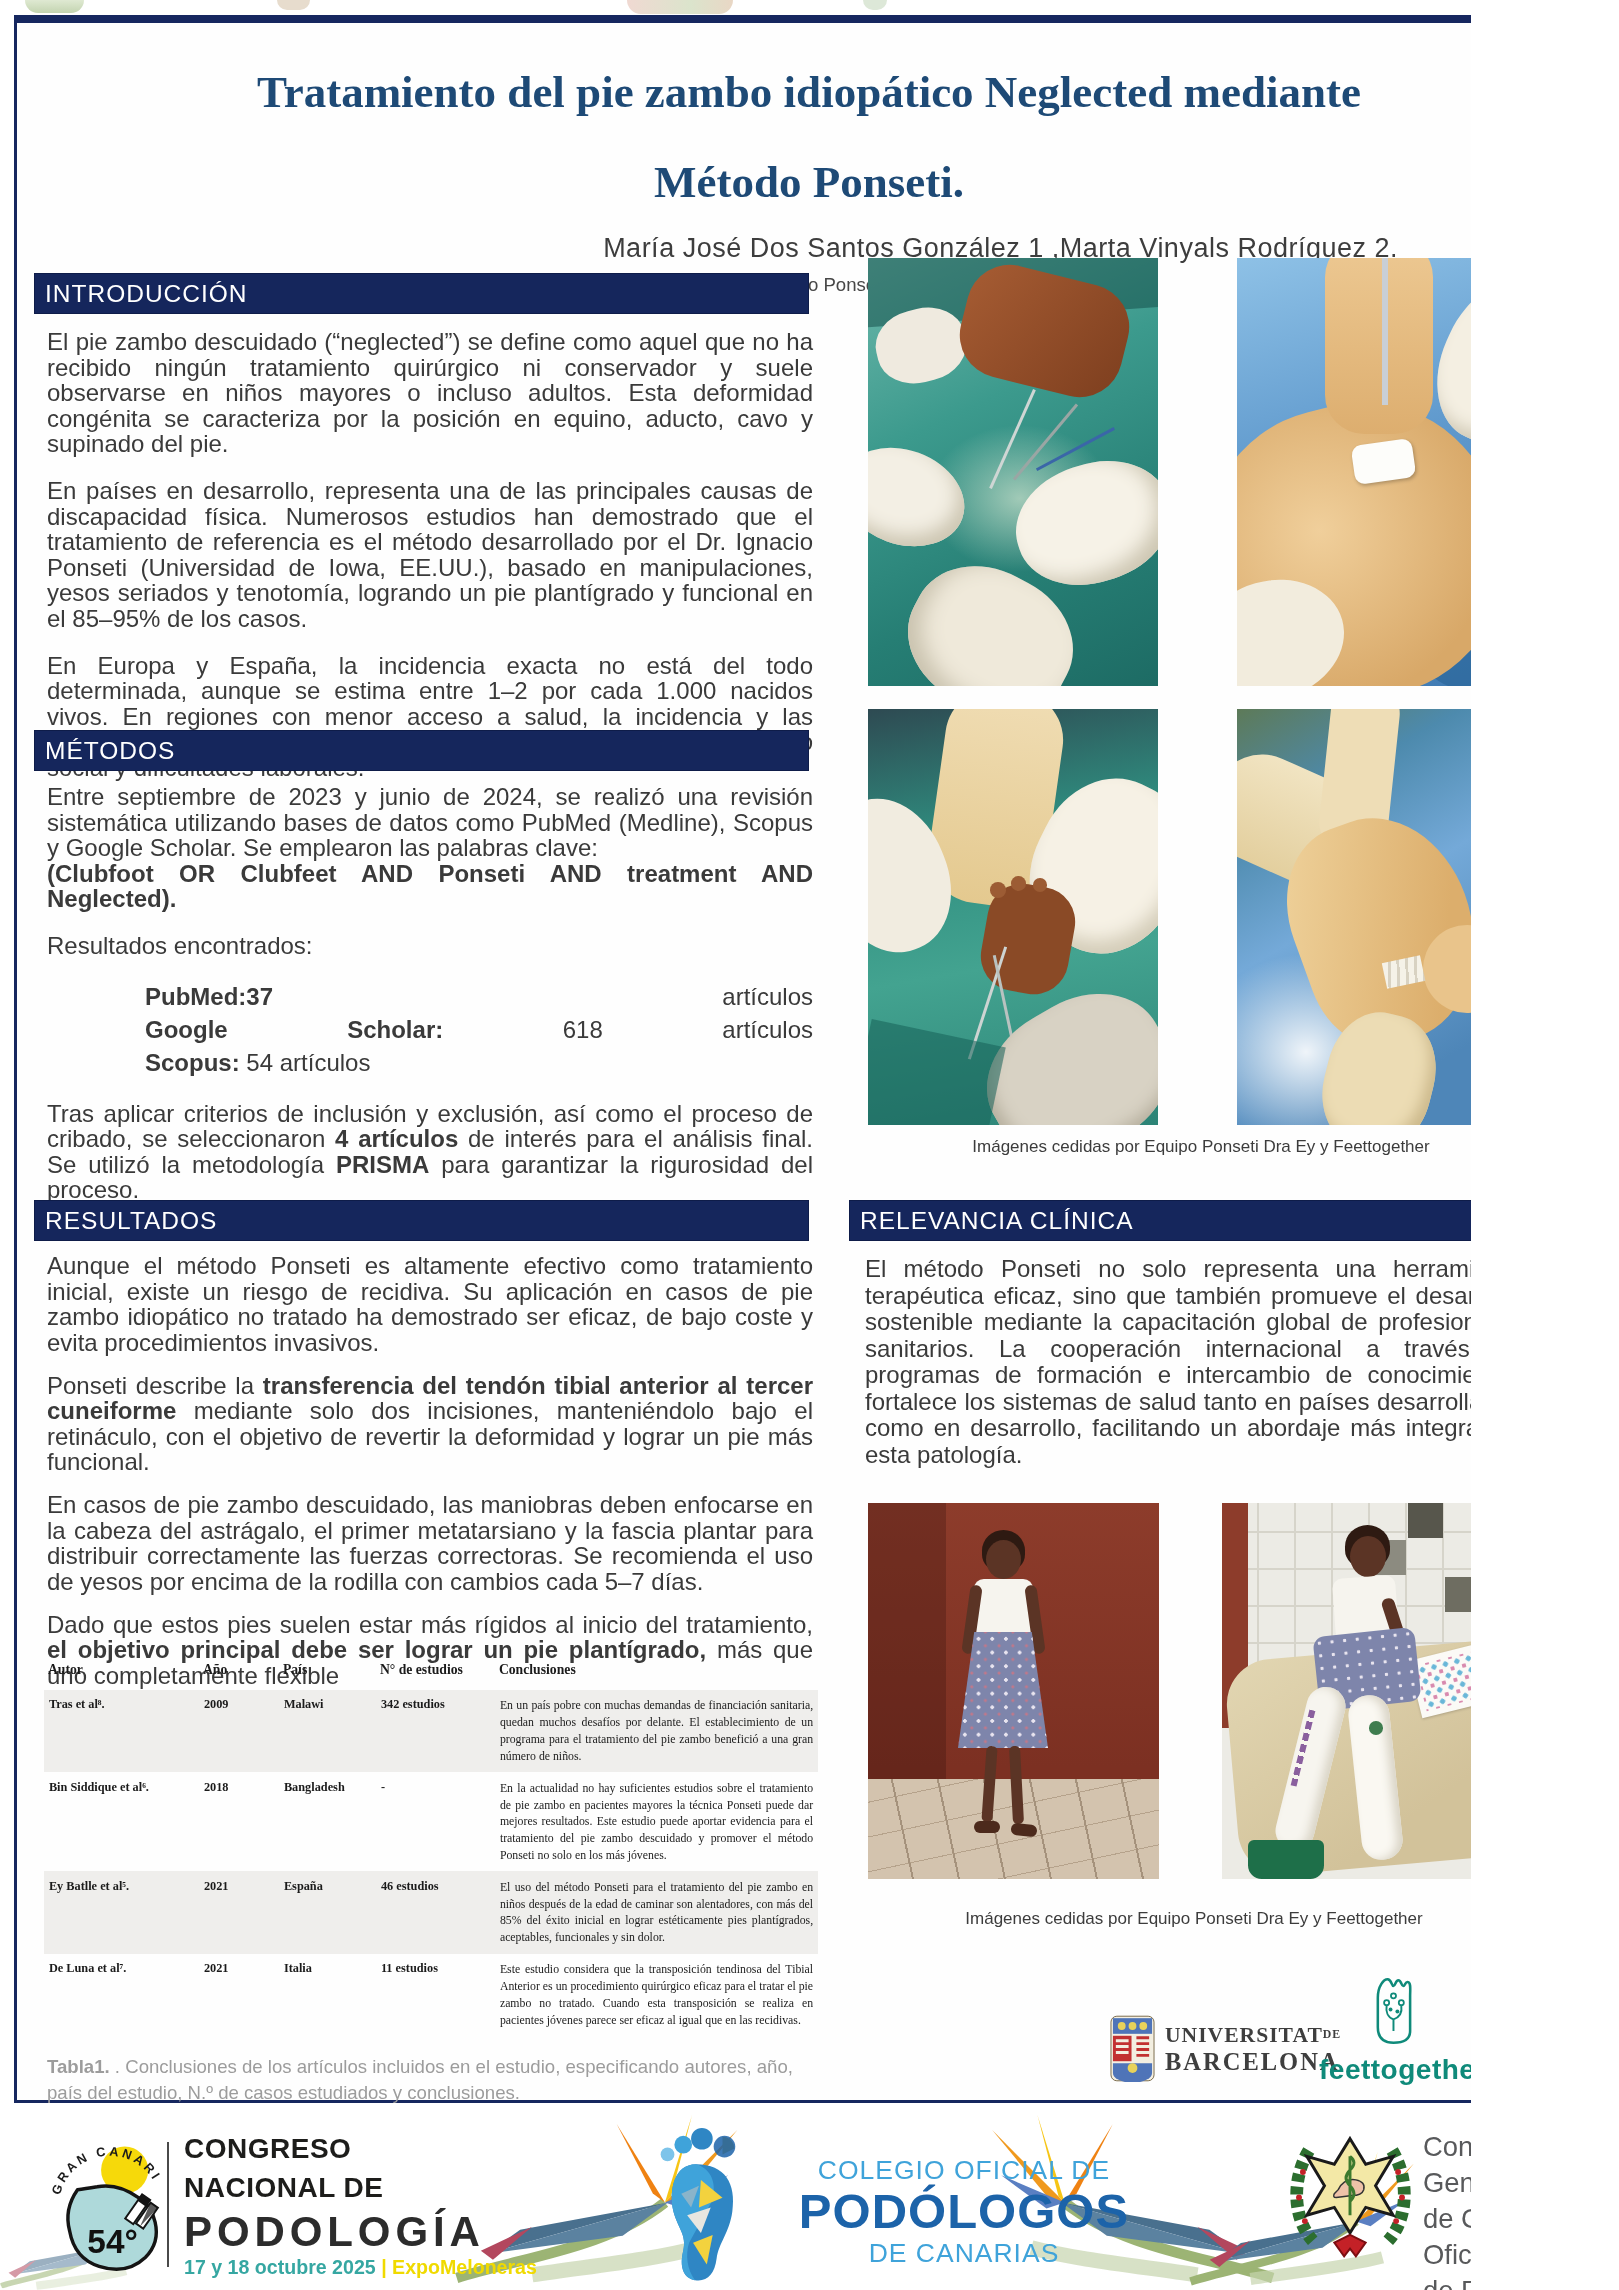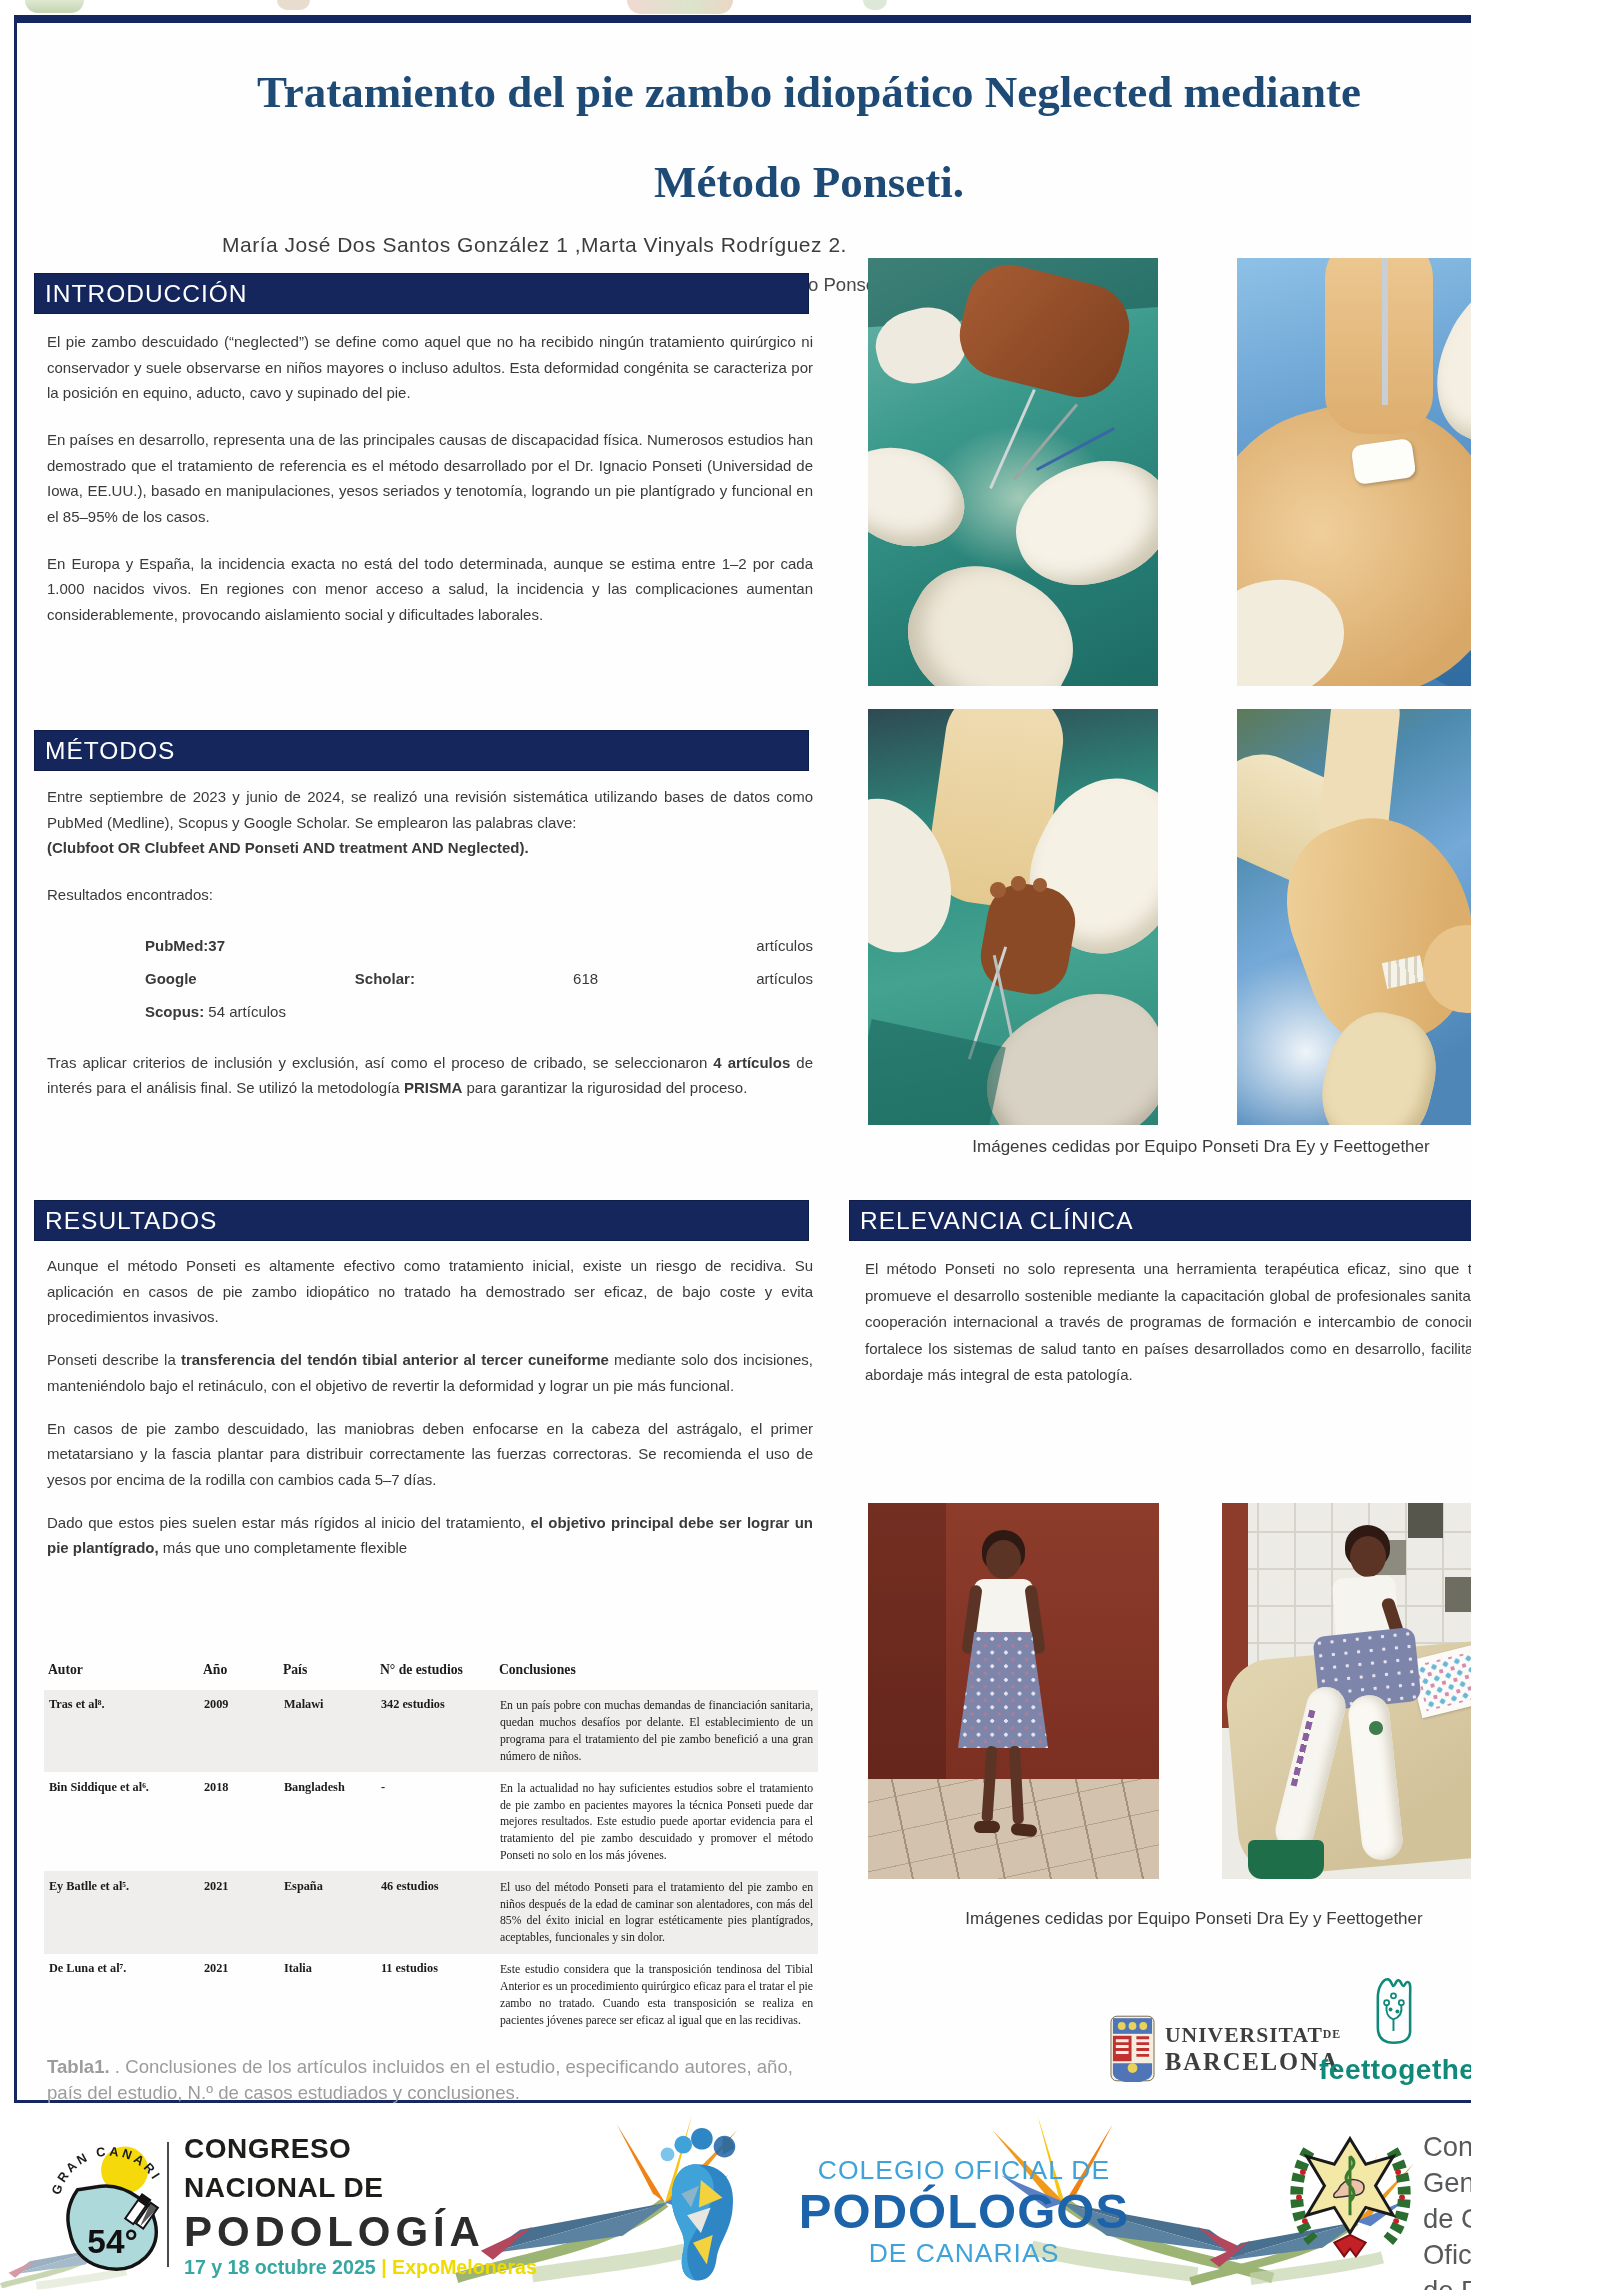--- a/index.html
+++ b/index.html
@@ -6,29 +6,29 @@
   .page{position:relative;width:1471px;height:2291px;background:#fff;overflow:hidden;
         font-family:"Liberation Sans",sans-serif;border-radius:9px;}
   .abs{position:absolute;}
   
   .frame{left:13.7px;top:14.7px;width:1582px;height:2088px;background:#fefefe;
          border:3.9px solid #16275f;border-top-width:8.8px;box-sizing:border-box;z-index:1;}
   
   .title{left:78px;top:47px;width:1462px;text-align:center;z-index:2;
          font-family:"Liberation Serif",serif;font-weight:bold;color:#1e4a76;
          font-size:45px;line-height:90px;}
-  .authors{left:222px;top:233px;width:1176px;text-align:left;z-index:2;
-           font-size:21px;color:#3d3d3d;letter-spacing:0.5px;}
+  .authors{left:222px;top:233px;width:1176px;text-align:right;z-index:2;
+           font-size:27px;color:#3d3d3d;letter-spacing:0.5px;}
   .affil{left:222px;top:274px;width:1176px;text-align:center;z-index:2;
          font-size:18.6px;color:#474747;}
   
   .section-bar{height:41px;background:#15265c;border:1px solid #0e1c49;box-sizing:border-box;
                color:#fff;font-size:24.5px;line-height:39px;padding-left:10px;letter-spacing:1px;z-index:2;}
   
-  .body-txt{font-size:15px;line-height:25.5px;color:#3a3a3a;text-align:justify;z-index:2;}
+  .body-txt{font-size:24px;line-height:25.5px;color:#3a3a3a;text-align:justify;z-index:2;}
   .body-txt p{margin:0 0 21.6px 0;}
   .b{font-weight:bold;}
   .kwline{font-weight:bold;display:block;}
   .dblist{margin-left:98px;}
   .dbrow{display:flex;justify-content:space-between;line-height:33px;}
   .dbrow3{line-height:33px;}
   
   .artable{width:774px;border-collapse:collapse;font-family:"Liberation Serif",serif;color:#1b1b1b;z-index:2;}
   .artable th{font-size:13.7px;text-align:left;padding:3.9px 3.9px 11.8px 3.9px;vertical-align:top;}
   .artable td{font-size:12.3px;font-weight:bold;vertical-align:top;padding:7.8px 4.9px;}

